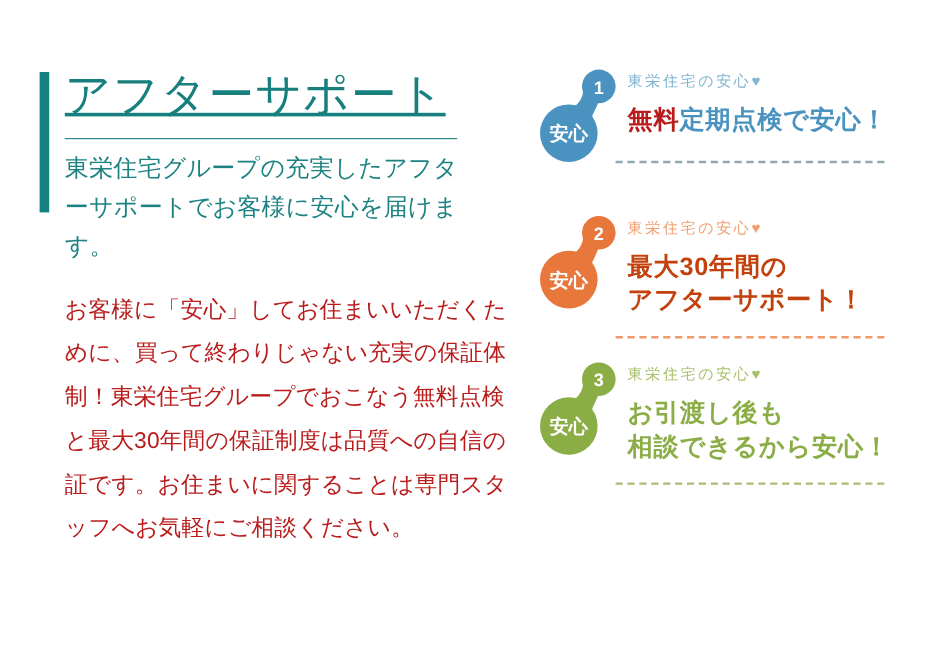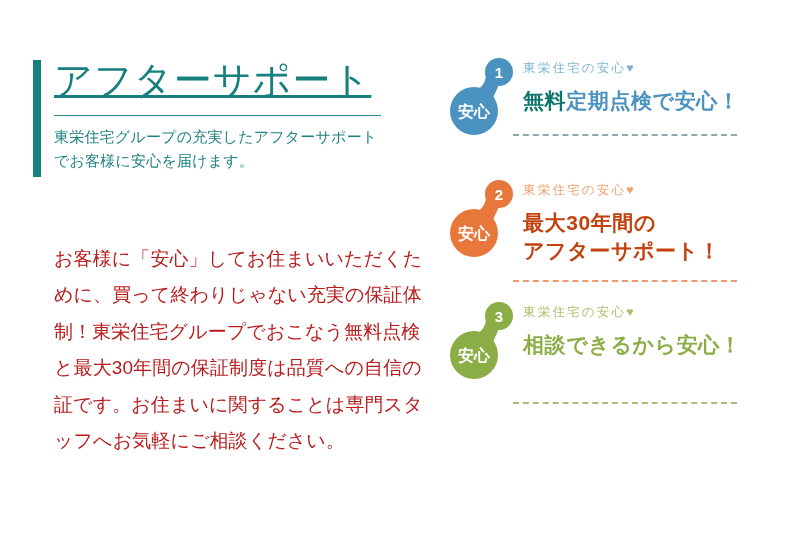--- a/index.html
+++ b/index.html
@@ -47,21 +47,21 @@
   }
   #title-rule {
     margin-top: 12px;
     width: 327px;
     height: 1px;
     background: #2f8b8a;
   }
   #title-subtitle {
     margin-top: 9px;
     width: 330px;
-    font-size: 15px;
+    font-size: 20px;
     line-height: 1.62;
     color: #1d8382;
     letter-spacing: 0.2px;
   }
   #body-paragraph {
     position: absolute;
     left: 21px;
     top: 164px;
     width: 375px;
     font-size: 19px;
@@ -108,21 +108,21 @@
   }
   .item-headline {
     margin-top: 12px;
     font-size: 21px;
     font-weight: bold;
     line-height: 1.36;
     letter-spacing: 0.6px;
     white-space: nowrap;
   }
   .item-headline .accent {
-    color: #0f766e;
+    color: #b91c1c;
   }
   .item-divider {
     position: absolute;
     left: 65px;
     width: 224px;
     height: 0;
     border-top: 2px dashed #96a8b0;
   }
   
   #item-1 .item-divider { top: 82px; }
@@ -215,20 +215,21 @@
           <path d="M38 22 C38 34, 30 36, 26 42 L44 50 C46 40, 52 36, 52 24 Z" fill="#8aad46"></path>
           <circle cx="51" cy="20" r="14" fill="#8aad46"></circle>
           <circle cx="26" cy="59" r="24" fill="#8aad46"></circle>
           <text class="badge-number" x="51" y="26" text-anchor="middle">3</text>
           <text class="badge-word" x="26" y="65" text-anchor="middle">安心</text>
         </svg>
       </div>
       <div class="item-text">
         <div class="item-caption"><span>東栄住宅の安心</span><span class="heart">♥</span></div>
         <div class="item-headline">
+          <div>お引渡し後も</div>
           <div>相談できるから安心！</div>
         </div>
       </div>
       <div class="item-divider"></div>
     </div>
 
   </div>
 </div>
 
 </body></html>

